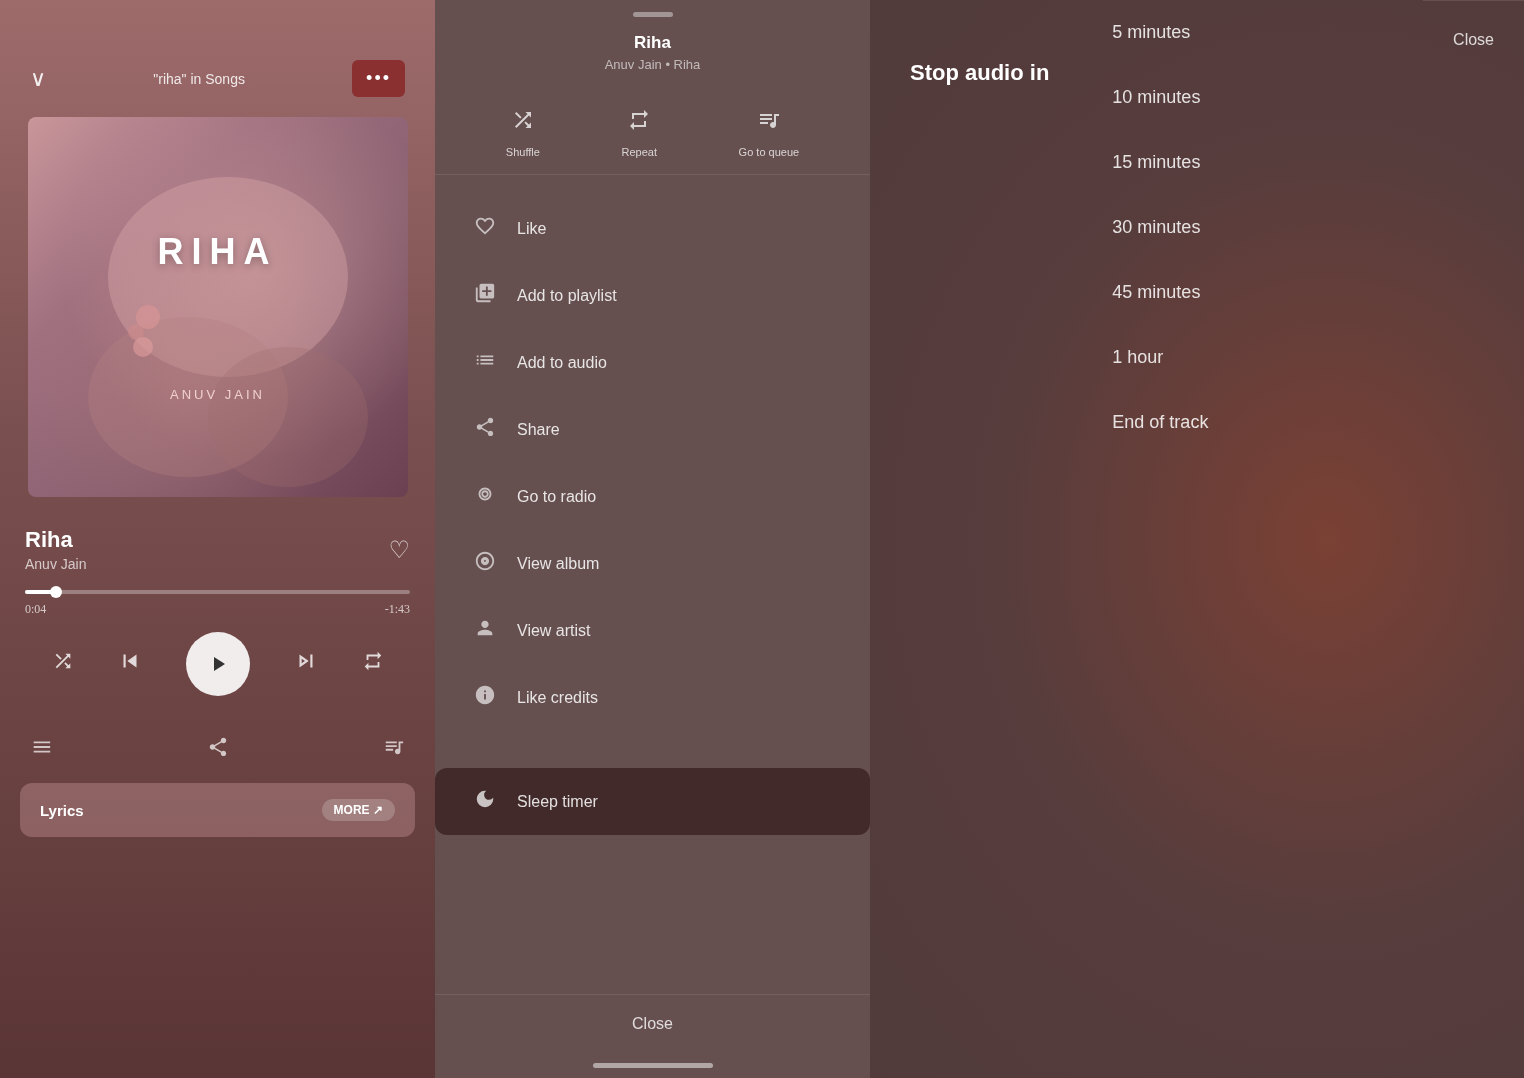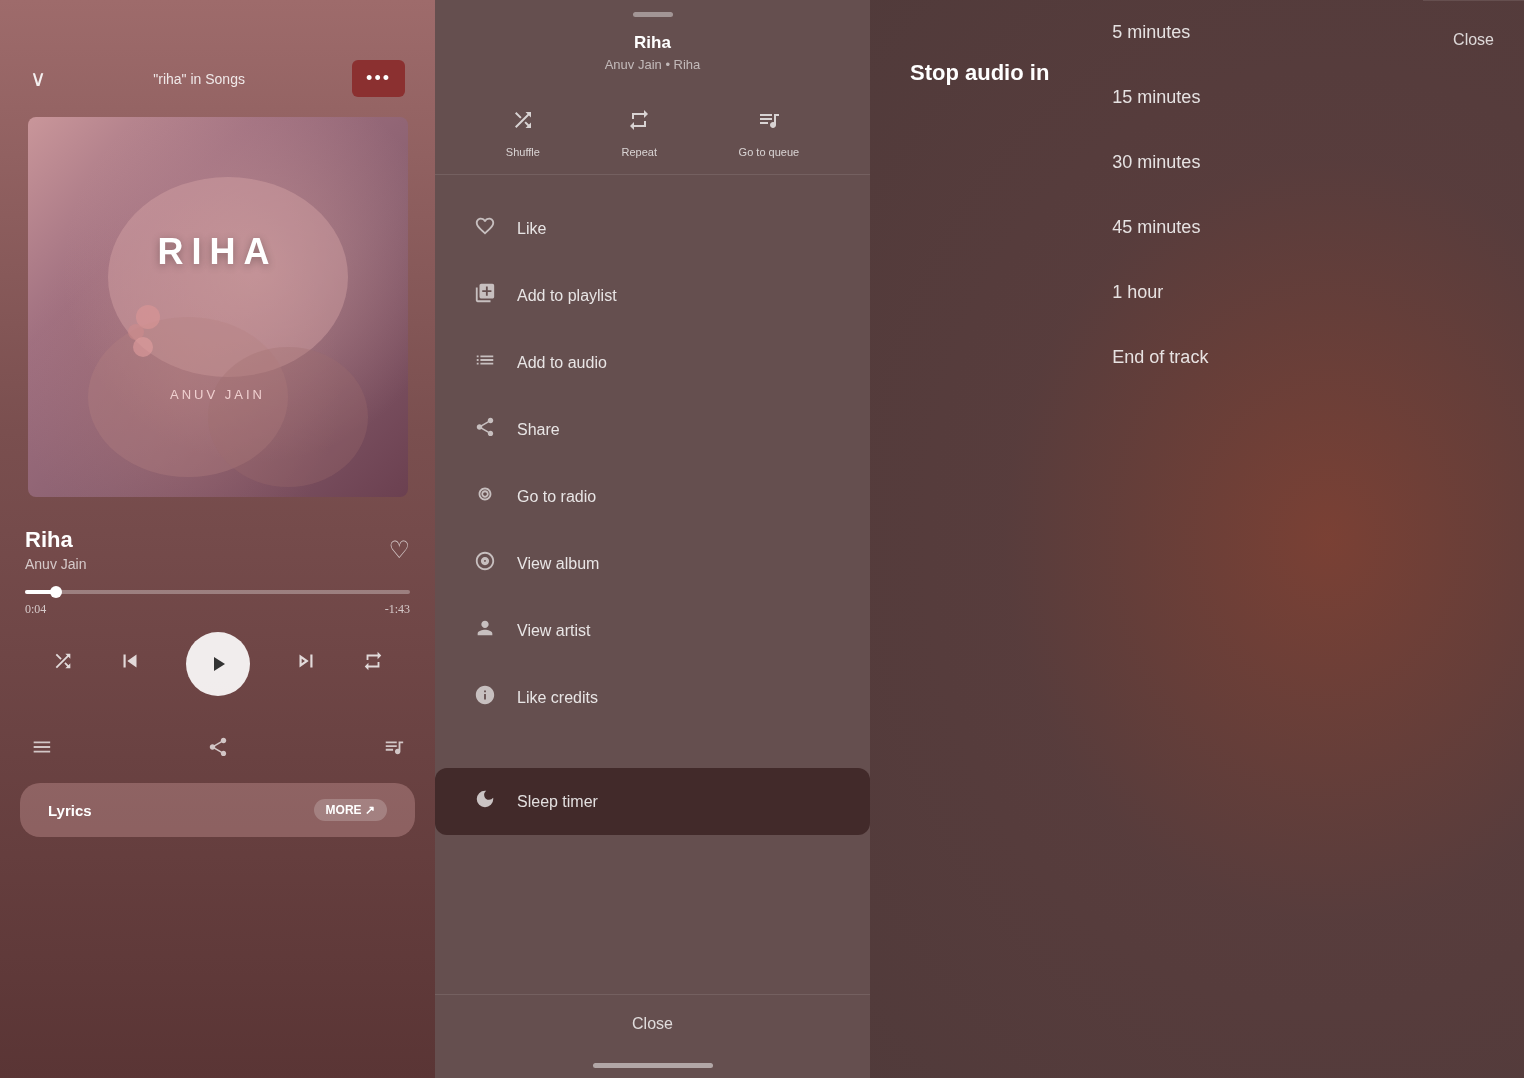--- a/index.html
+++ b/index.html
@@ -220,22 +220,22 @@
       color: rgba(255,255,255,0.7);
       font-size: 20px;
       background: none;
       border: none;
       cursor: pointer;
     }
 
     .lyrics-bar {
       width: 100%;
       background: rgba(200,150,150,0.4);
-      border-radius: 20px;
-      padding: 16px 28px;
+      border-radius: 12px;
+      padding: 16px 20px;
       display: flex;
       align-items: center;
       justify-content: space-between;
     }
 
     .lyrics-label {
       color: #fff;
       font-size: 15px;
       font-weight: 600;
     }
@@ -632,20 +632,21 @@
 </div>
 
 <div class="panel-sleep">
   <div class="sleep-blur-bg"></div>
   <div class="sleep-panel-content">
 
     <div class="sleep-title">Stop audio in</div>
 
     <div class="sleep-options">
       <div class="sleep-option">5 minutes</div>
+      <div class="sleep-option">10 minutes</div>
       <div class="sleep-option">15 minutes</div>
       <div class="sleep-option">30 minutes</div>
       <div class="sleep-option">45 minutes</div>
       <div class="sleep-option">1 hour</div>
       <div class="sleep-option">End of track</div>
     </div>
 
     <div class="sleep-close">Close</div>
   </div>
 </div>

